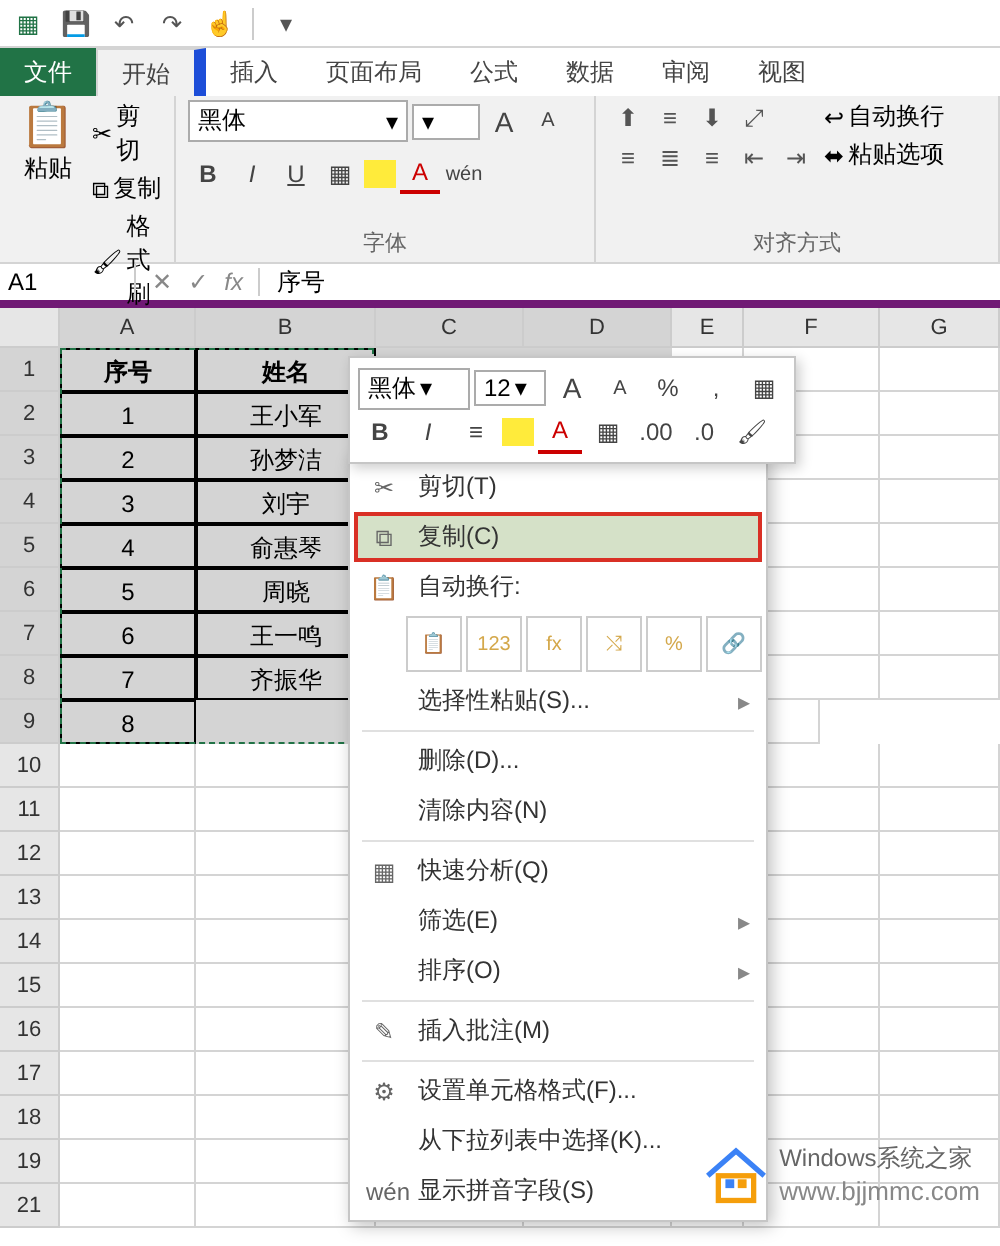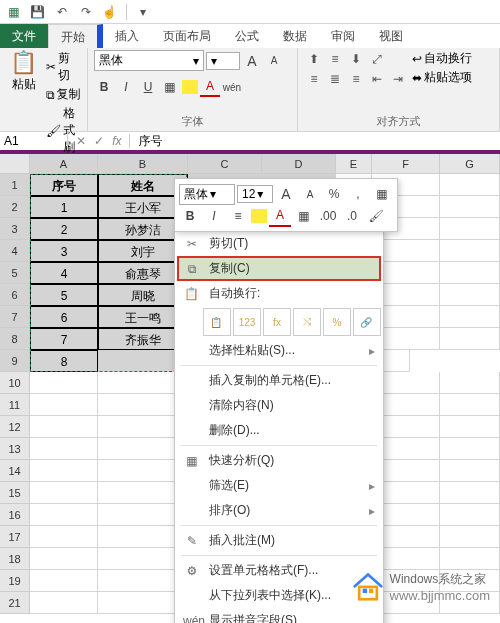--- a/index.html
+++ b/index.html
@@ -65,21 +65,21 @@
     
     .context-menu { position: absolute; background: #fff; border: 1px solid #c6c6c6; box-shadow: 2px 2px 8px rgba(0,0,0,0.25); padding: 2px; z-index: 99; width: 210px; }
     .menu-item { display: flex; align-items: center; padding: 4px 6px; gap: 8px; font-size: 12px; color: #333; cursor: pointer; }
     .menu-item.highlighted { background: #d5e1c8; border: 2px solid #d93025; padding: 2px 4px; }
     .menu-icon { width: 18px; text-align: center; color: #666; }
     .menu-sep { height: 1px; background: #e0e0e0; margin: 2px 4px; }
     .paste-opts { display: flex; gap: 2px; padding: 2px 0 2px 26px; }
     .paste-opt { width: 28px; height: 28px; border: 1px solid #ccc; display: flex; align-items: center; justify-content: center; font-size: 10px; color: #d4a84b; }
     .arrow { margin-left: auto; color: #888; }
     
-    .watermark { position: absolute; bottom: 20px; right: 10px; z-index: 200; display: flex; gap: 4px; }
+    .watermark { position: absolute; bottom: 20px; right: 10px; z-index: 200; display: flex; align-items: center; gap: 4px; }
     .wm-house { width: 36px; height: 30px; position: relative; }
     .wm-text { font-size: 12px; color: #666; }
     .wm-url { font-size: 13px; color: #888; }
   </style>
 </head>
 <body>
 
 <div class="titlebar">
   <span class="icon-btn" style="color:#217346;">▦</span>
   <span class="icon-btn">💾</span>
@@ -459,29 +459,25 @@
     <div class="paste-opt">🔗</div>
   </div>
   <div class="menu-item">
       <span class="menu-icon"></span>
       <span>选择性粘贴(S)...</span>
       <span class="arrow">▸</span>
     </div>
   <div class="menu-sep"></div>
   <div class="menu-item">
       <span class="menu-icon"></span>
-      <span>插入复制的单元格(E)...</span>
+      <span>删除(D)...</span>
     </div>
   <div class="menu-item">
       <span class="menu-icon"></span>
       <span>清除内容(N)</span>
-    </div>
-  <div class="menu-item">
-      <span class="menu-icon"></span>
-      <span>删除(D)...</span>
     </div>
   <div class="menu-sep"></div>
   <div class="menu-item">
       <span class="menu-icon">▦</span>
       <span>快速分析(Q)</span>
     </div>
   <div class="menu-item">
       <span class="menu-icon"></span>
       <span>筛选(E)</span>
       <span class="arrow">▸</span>

